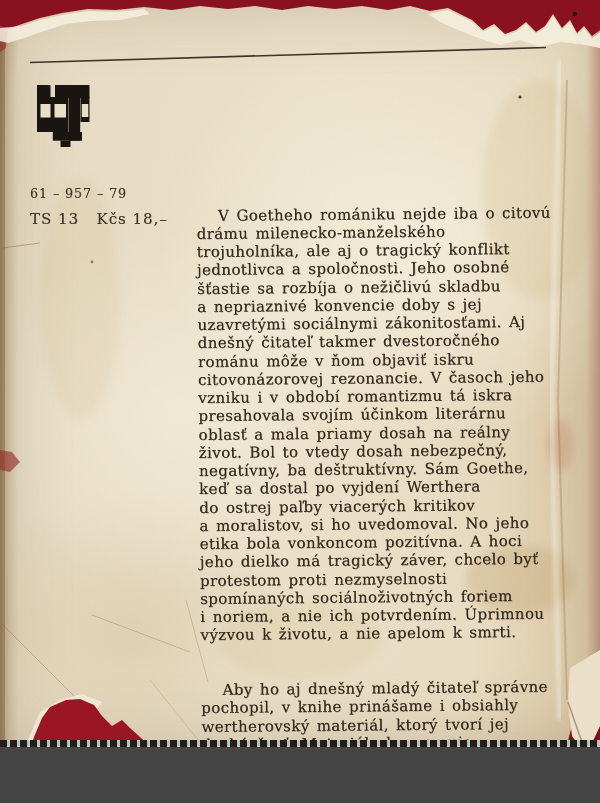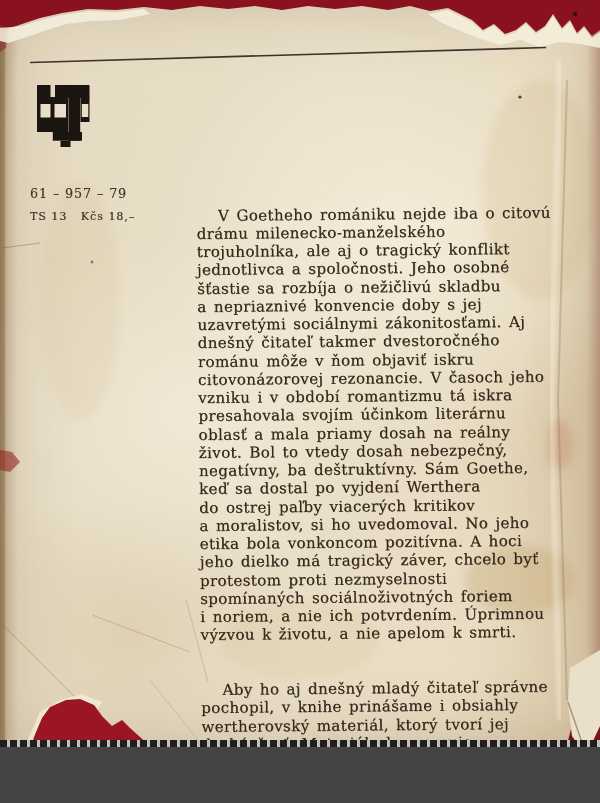--- a/index.html
+++ b/index.html
@@ -17,21 +17,21 @@
   }
   #artwork{position:absolute;left:0;top:0;width:600px;height:803px;}
   .logo{position:absolute;left:37px;top:84px;width:53px;height:63px;}
   .catalog{
     position:absolute;left:30px;top:186px;
     font-size:12.5px;letter-spacing:1px;color:#40362a;white-space:pre;
     text-shadow:0.3px 0.3px 0.4px rgba(64,54,42,0.5);
   }
   .series{
     position:absolute;left:30px;top:210px;
-    font-size:11px;letter-spacing:1px;color:#40362a;white-space:pre;
+    font-size:15px;letter-spacing:1px;color:#40362a;white-space:pre;
     text-shadow:0.3px 0.3px 0.4px rgba(64,54,42,0.5);
   }
   .blurb{
     position:absolute;left:196px;top:170px;width:380px;
     font-size:15px;line-height:18.25px;color:#33291d;
     letter-spacing:0.4px;word-spacing:2px;white-space:pre;
     transform:rotate(-0.55deg);transform-origin:left top;
     text-shadow:0.35px 0.35px 0.55px rgba(55,42,26,0.6);
   }
   .bottom-edge{

